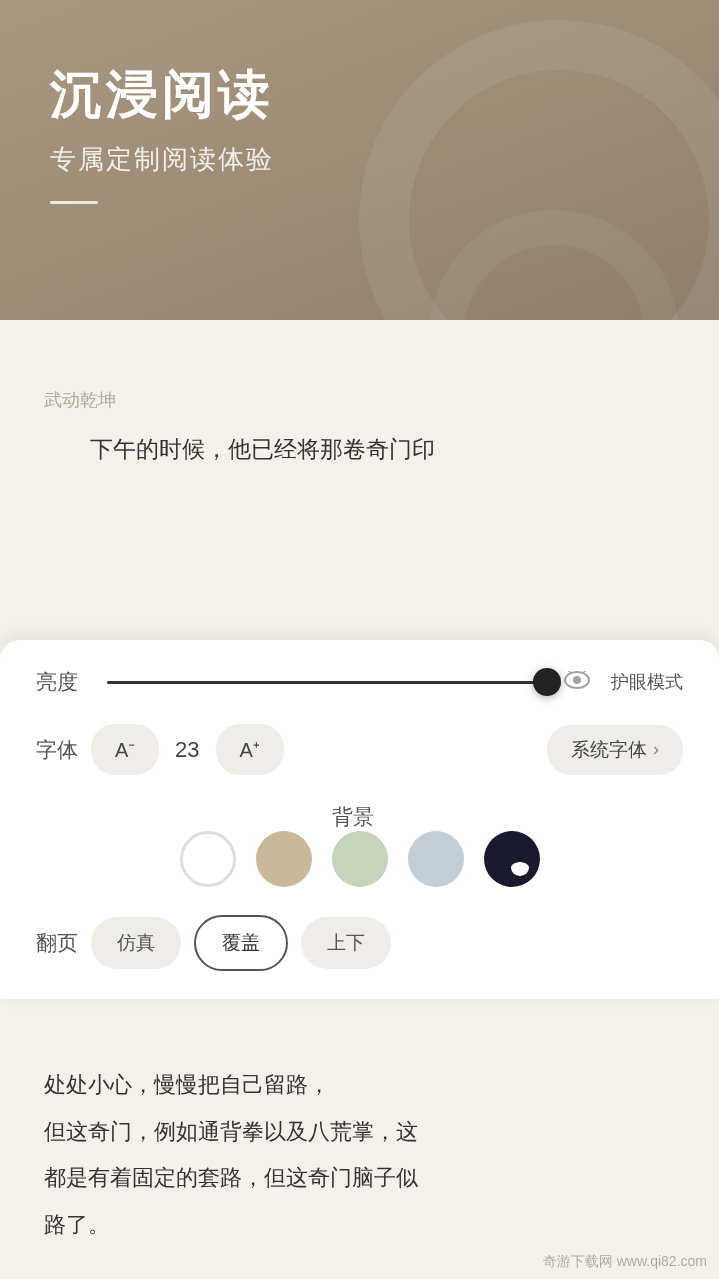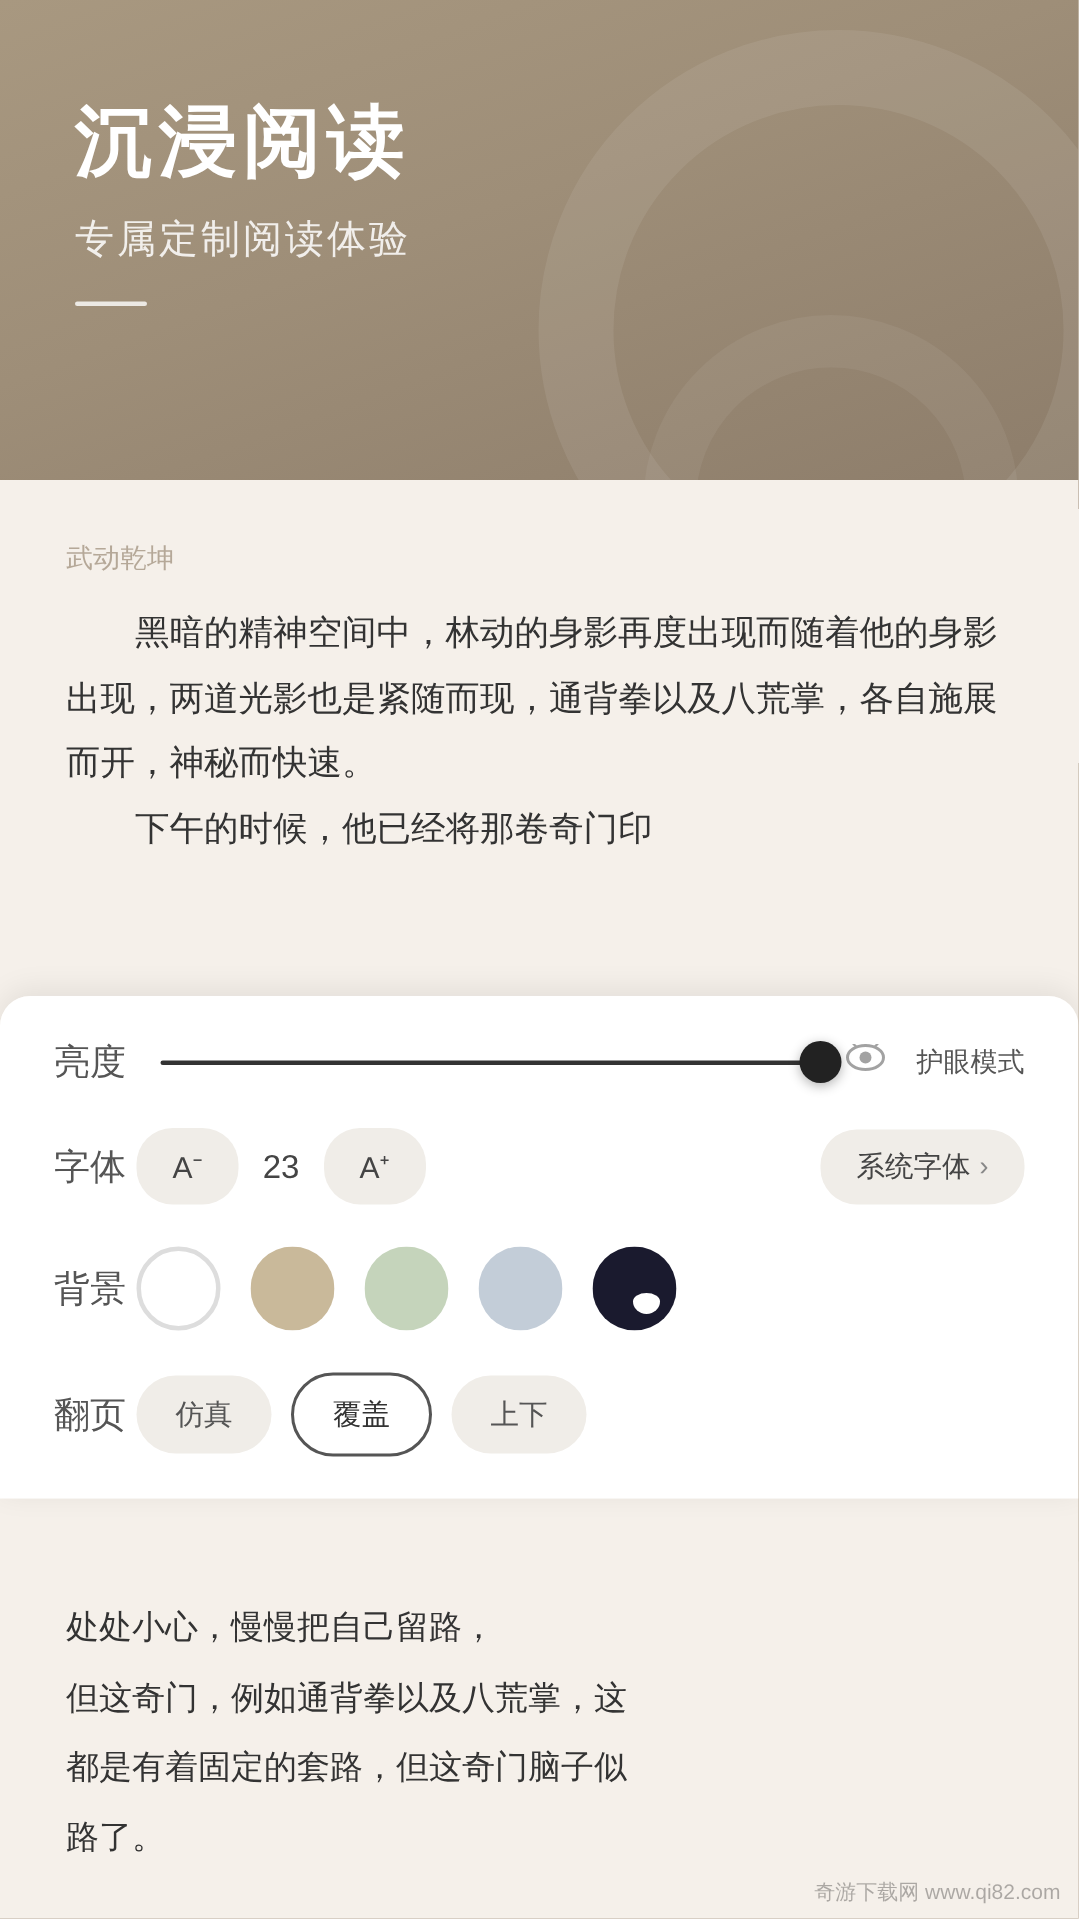--- a/index.html
+++ b/index.html
@@ -81,20 +81,21 @@
       left: 0;
       right: 0;
       bottom: 0;
       background: #f5f0ea;
       z-index: 5;
       overflow: hidden;
     }
 
     .reading-content {
       padding: 40px 44px 20px 44px;
+      margin-top: 28px;
     }
 
     .reading-content-inner {
       font-size: 23px;
       line-height: 1.9;
       color: #333;
     }
 
     .reading-content-inner p {
       text-indent: 2em;
@@ -115,21 +116,21 @@
     }
 
     
     .control-row {
       display: flex;
       align-items: center;
       margin-bottom: 28px;
     }
 
     .control-label {
-      font-size: 24px;
+      font-size: 21px;
       color: #555;
       width: 55px;
       flex-shrink: 0;
     }
 
     .brightness-slider-wrap {
       flex: 1;
       display: flex;
       align-items: center;
       margin: 0 16px;
@@ -219,20 +220,21 @@
     .chevron {
       font-size: 18px;
       color: #888;
     }
 
     
     .bg-row {
       display: flex;
       align-items: center;
       margin-bottom: 28px;
+      flex-direction: column;
     }
 
     .bg-options {
       display: flex;
       align-items: center;
       gap: 20px;
       flex: 1;
     }
 
     .bg-circle {
@@ -347,21 +349,20 @@
 <div class="top-section">
   <h1 class="main-title">沉浸阅读</h1>
   <p class="sub-title">专属定制阅读体验</p>
   <div class="divider-line"></div>
 </div>
 
 <div class="main-area">
   <div class="reading-content">
     <div style="font-size:18px; color:#b5a898; margin-bottom:16px;">武动乾坤</div>
     <div class="reading-content-inner">
-      <p>黑暗的精神空间中，林动的身影再度出现而随着他的身影出现，两道光影也是紧随而现，通背拳以及八荒掌，各自施展而开，神秘而快速。</p>
       <p>下午的时候，他已经将那卷奇门印</p>
     </div>
   </div>
 
   <div class="control-panel">
 
     <div class="control-row">
       <span class="control-label">亮度</span>
       <div class="brightness-slider-wrap">
         <div class="slider-track">

